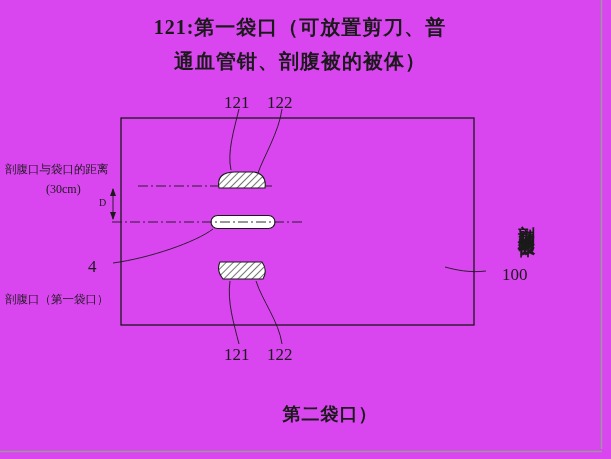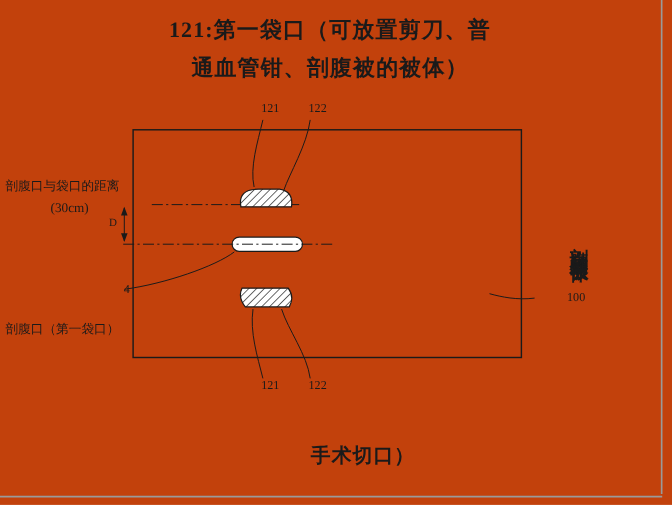--- a/index.html
+++ b/index.html
@@ -1,34 +1,34 @@
 <!DOCTYPE html>
 <html><head>
 <meta charset="utf-8">
 <style>
   html,body{margin:0;padding:0;background:#ffffff;}
   #stage{
     position:relative;
     width:611px;height:459px;
-    background:#c2410c;
+    background:#d946ef;
     overflow:hidden;
     font-family:"Liberation Serif","DejaVu Serif",serif;
     color:#1a1a1a;
   }
   #diagram-svg{position:absolute;left:0;top:0;}
   .lbl{position:absolute;color:#1a1a1a;white-space:nowrap;text-align:right;}
   .title-line{
     left:95px;width:410px;text-align:center;
     font-size:20px;font-weight:700;letter-spacing:1px;
   }
   .caption-line{
     left:175px;width:310px;text-align:center;
     font-size:18px;font-weight:700;letter-spacing:1px;
   }
-  .ref-num{font-size:11px;width:30px;text-align:right;}
+  .ref-num{font-size:17px;width:30px;text-align:left;}
   .side-label{font-size:11.5px;}
   .vertical-label{
     writing-mode:vertical-rl;text-orientation:upright;
     font-size:17px;font-weight:600;letter-spacing:3px;
   }
 </style>
 </head>
 <body>
 
 <div id="stage">
@@ -81,15 +81,15 @@
   <div class="lbl" style="left:99px;top:197px;font-size:10px;">D</div>
   <div class="lbl ref-num" style="left:88px;top:257px;">4</div>
   <div class="lbl side-label" style="left:5px;top:292px;">剖腹口（第一袋口）</div>
 
   <div class="lbl ref-num" style="left:502px;top:265px;">100</div>
   <div class="lbl vertical-label" style="left:515px;top:212px;">剖腹被的被体</div>
 
   <div class="lbl ref-num" style="left:224px;top:345px;">121</div>
   <div class="lbl ref-num" style="left:267px;top:345px;">122</div>
 
-  <div class="lbl caption-line" style="top:402px;">手术切口）</div>
+  <div class="lbl caption-line" style="top:402px;">第二袋口）</div>
 
 </div>
 
 </body></html>

